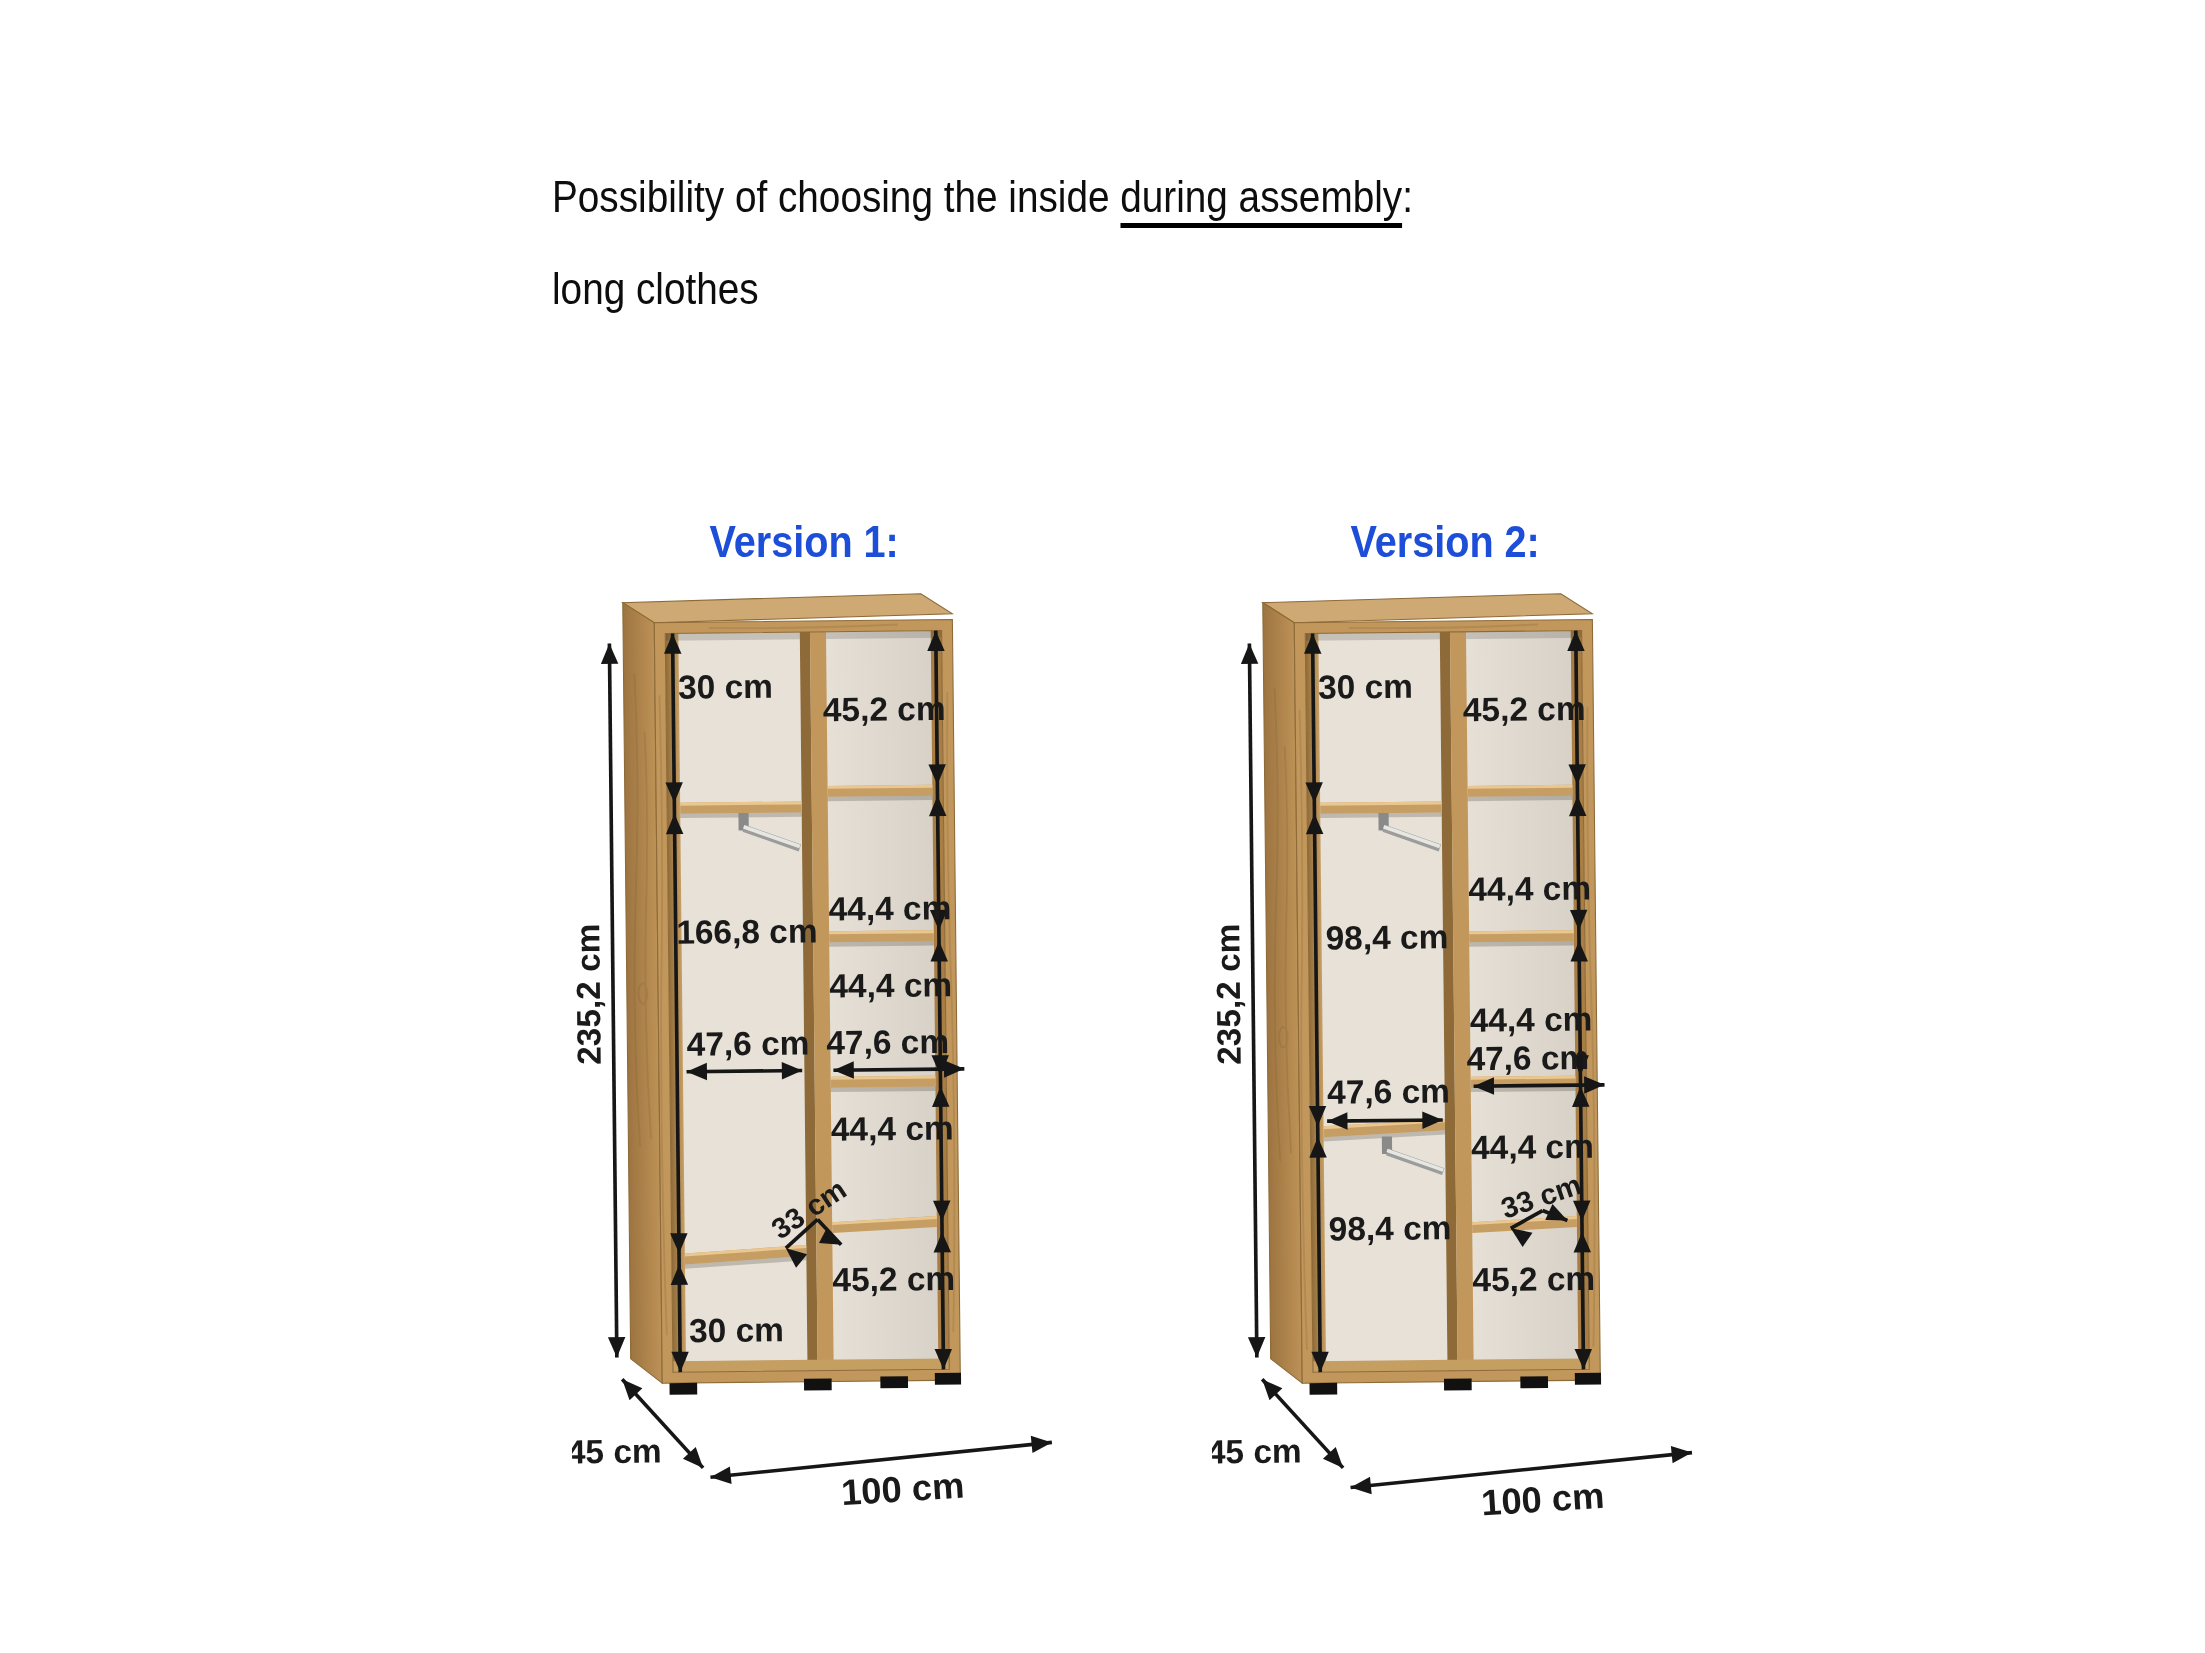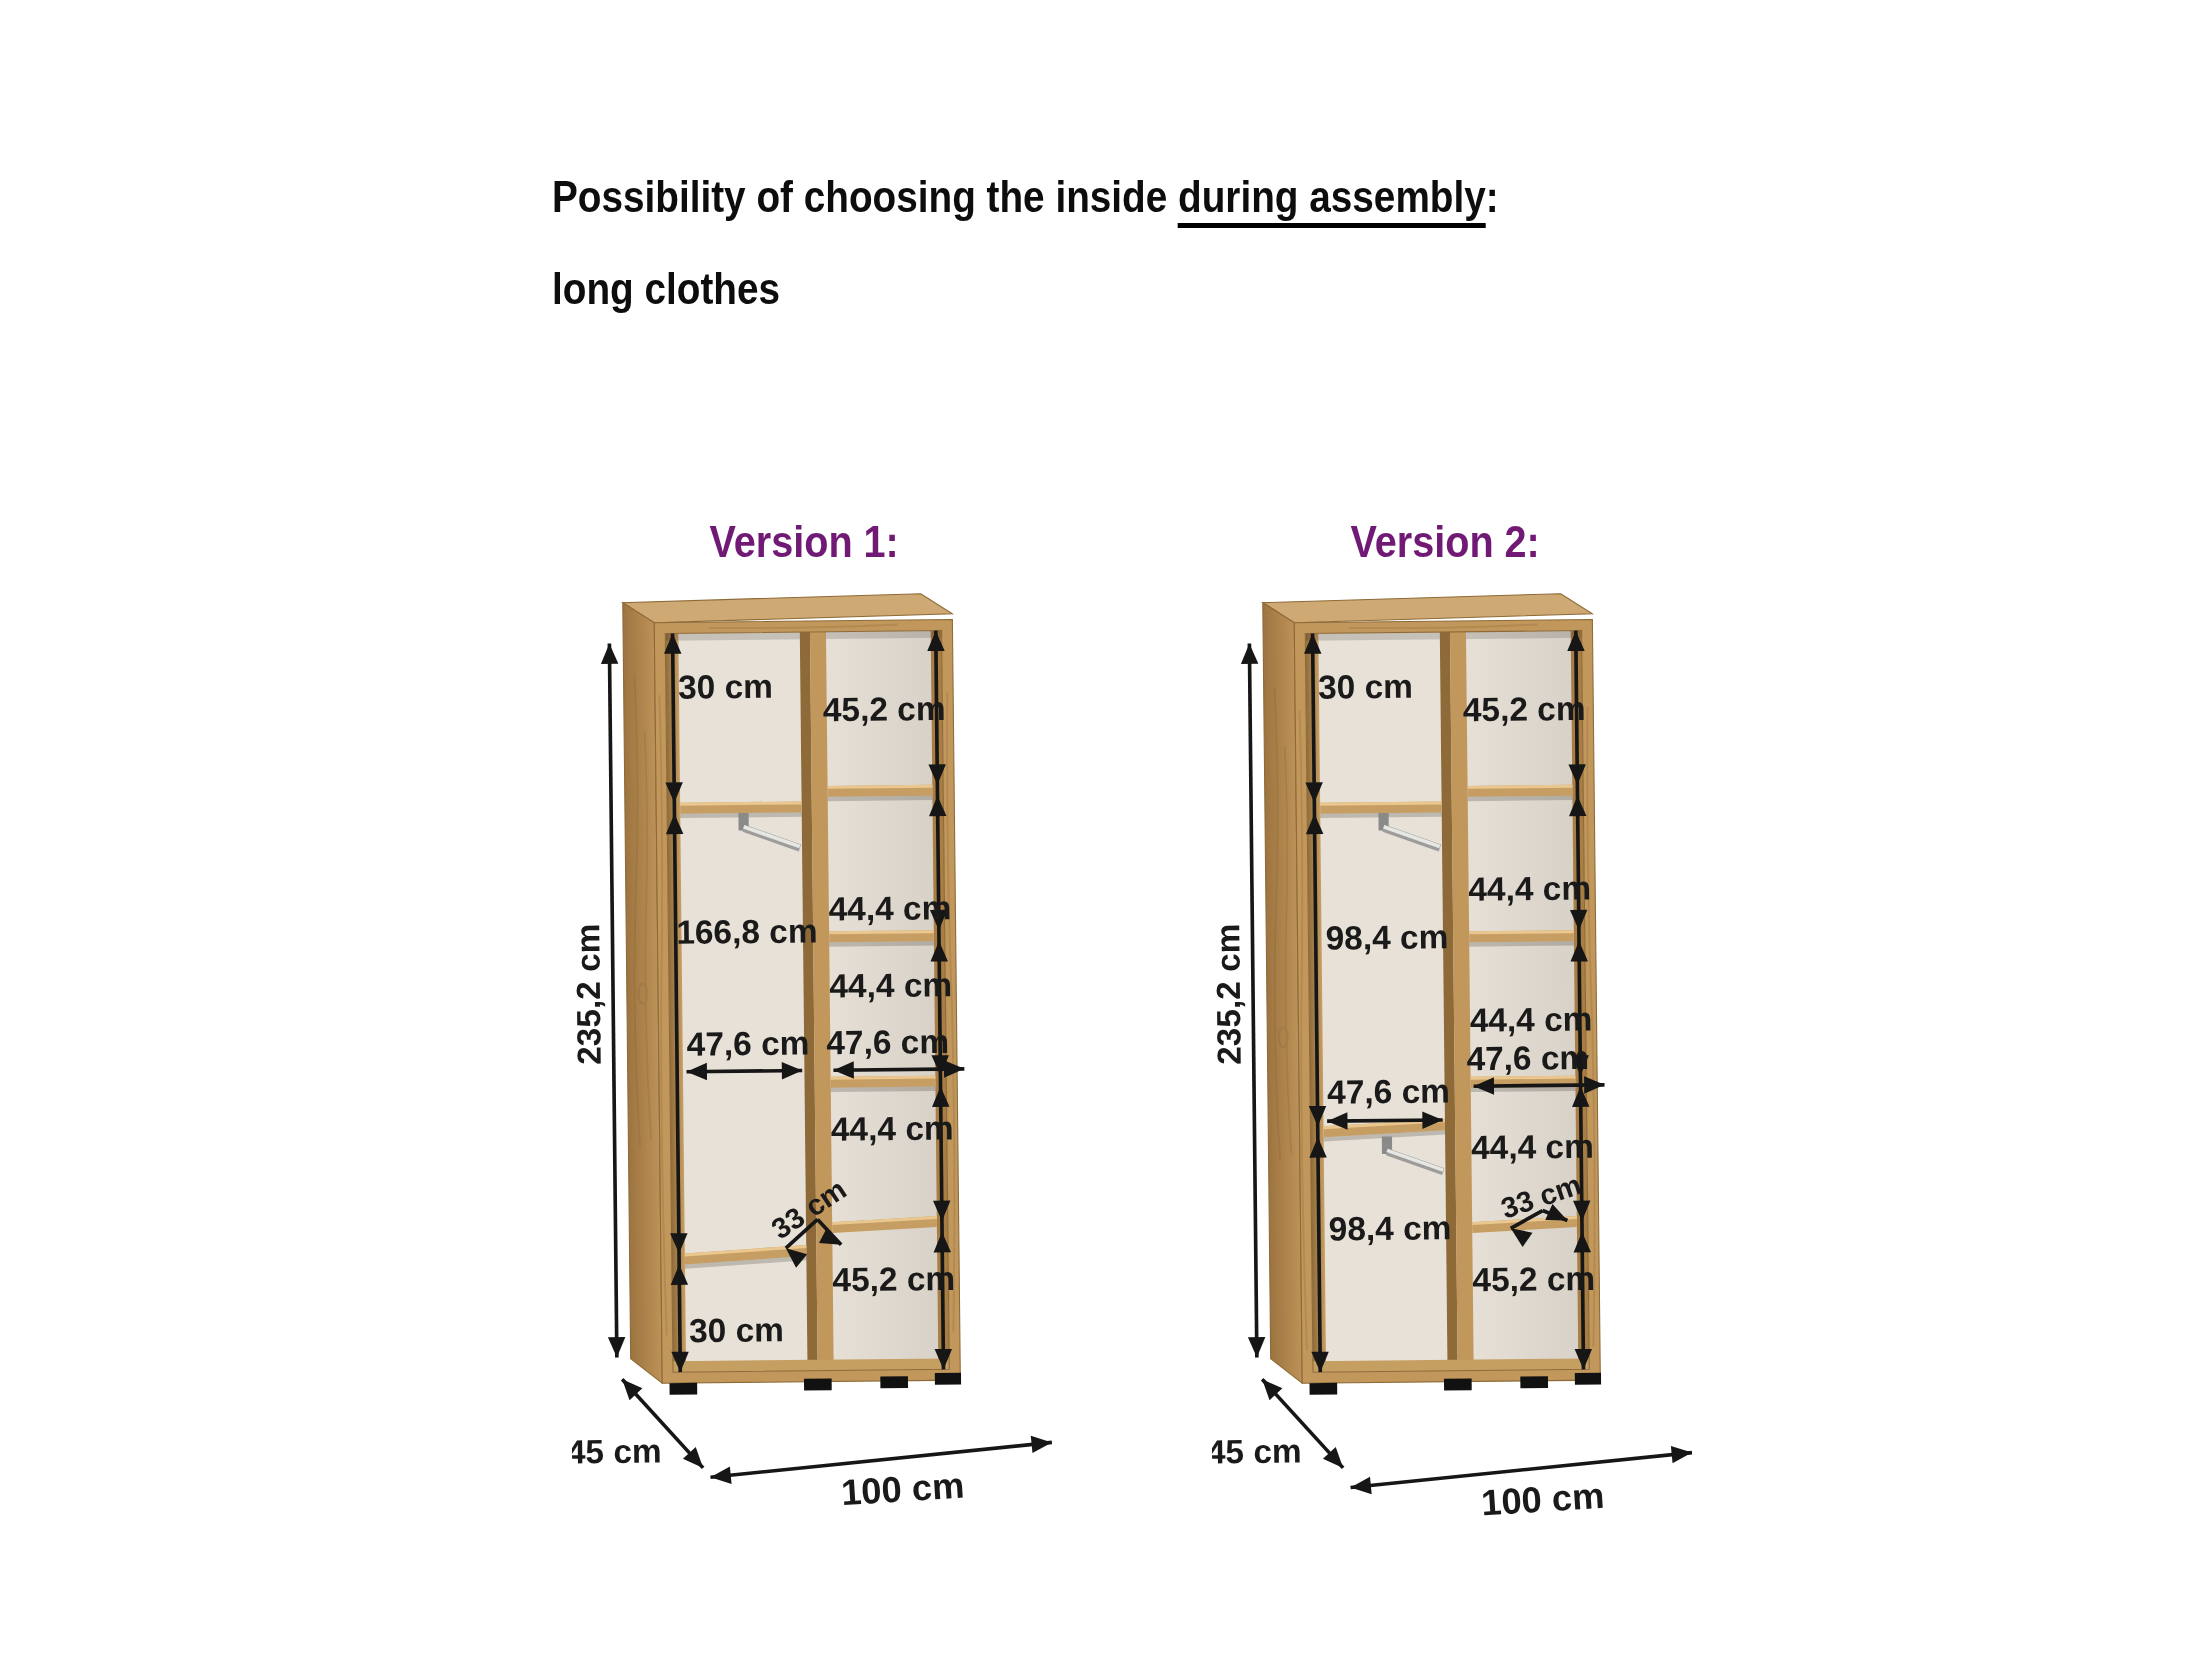--- a/index.html
+++ b/index.html
@@ -3,29 +3,29 @@
 <meta charset="utf-8">
 <style>
   html,body{margin:0;padding:0;}
   body{
     width:2205px;height:1654px;position:relative;background:#ffffff;
     font-family:"Liberation Sans","DejaVu Sans",sans-serif;overflow:hidden;
   }
   .heading{
     position:absolute;left:552px;top:173px;width:1281px;color:#0d0d0d;
   }
-  .heading .line{font-weight:bold;font-size:44px;line-height:47px;white-space:nowrap;}
+  .heading .line{font-weight:normal;font-size:44px;line-height:47px;white-space:nowrap;}
   .heading .squeeze{display:inline-block;transform:scaleX(.88);transform-origin:left center;}
   .heading .l1{margin-bottom:45px;}
   .heading .l2{margin-bottom:23px;}
   .heading .l3{margin-bottom:13px;}
   .ul{border-bottom:5.1px solid #000;padding-bottom:2.2px;}
   .vtitle{
     position:absolute;top:517px;width:306px;text-align:center;
-    font-weight:bold;font-size:44px;color:#701a75;
+    font-weight:bold;font-size:44px;color:#1d4ed8;
   }
   .vtitle .squeeze{display:inline-block;transform:scaleX(.9);transform-origin:center;}
   #v1-title{left:651px;}
   #v2-title{left:1292px;}
   .wardrobe{position:absolute;top:584px;width:509px;height:961px;}
   #wardrobe-1{left:568px;transform:rotate(-0.6deg);}
   #wardrobe-2{left:1208px;transform:rotate(-0.6deg);}
   svg text{fill:#1a1a1a;font-family:"Liberation Sans","DejaVu Sans",sans-serif;font-weight:bold;}
   .dim-label{font-size:46px;}
   .dim-label-small{font-size:40px;}

